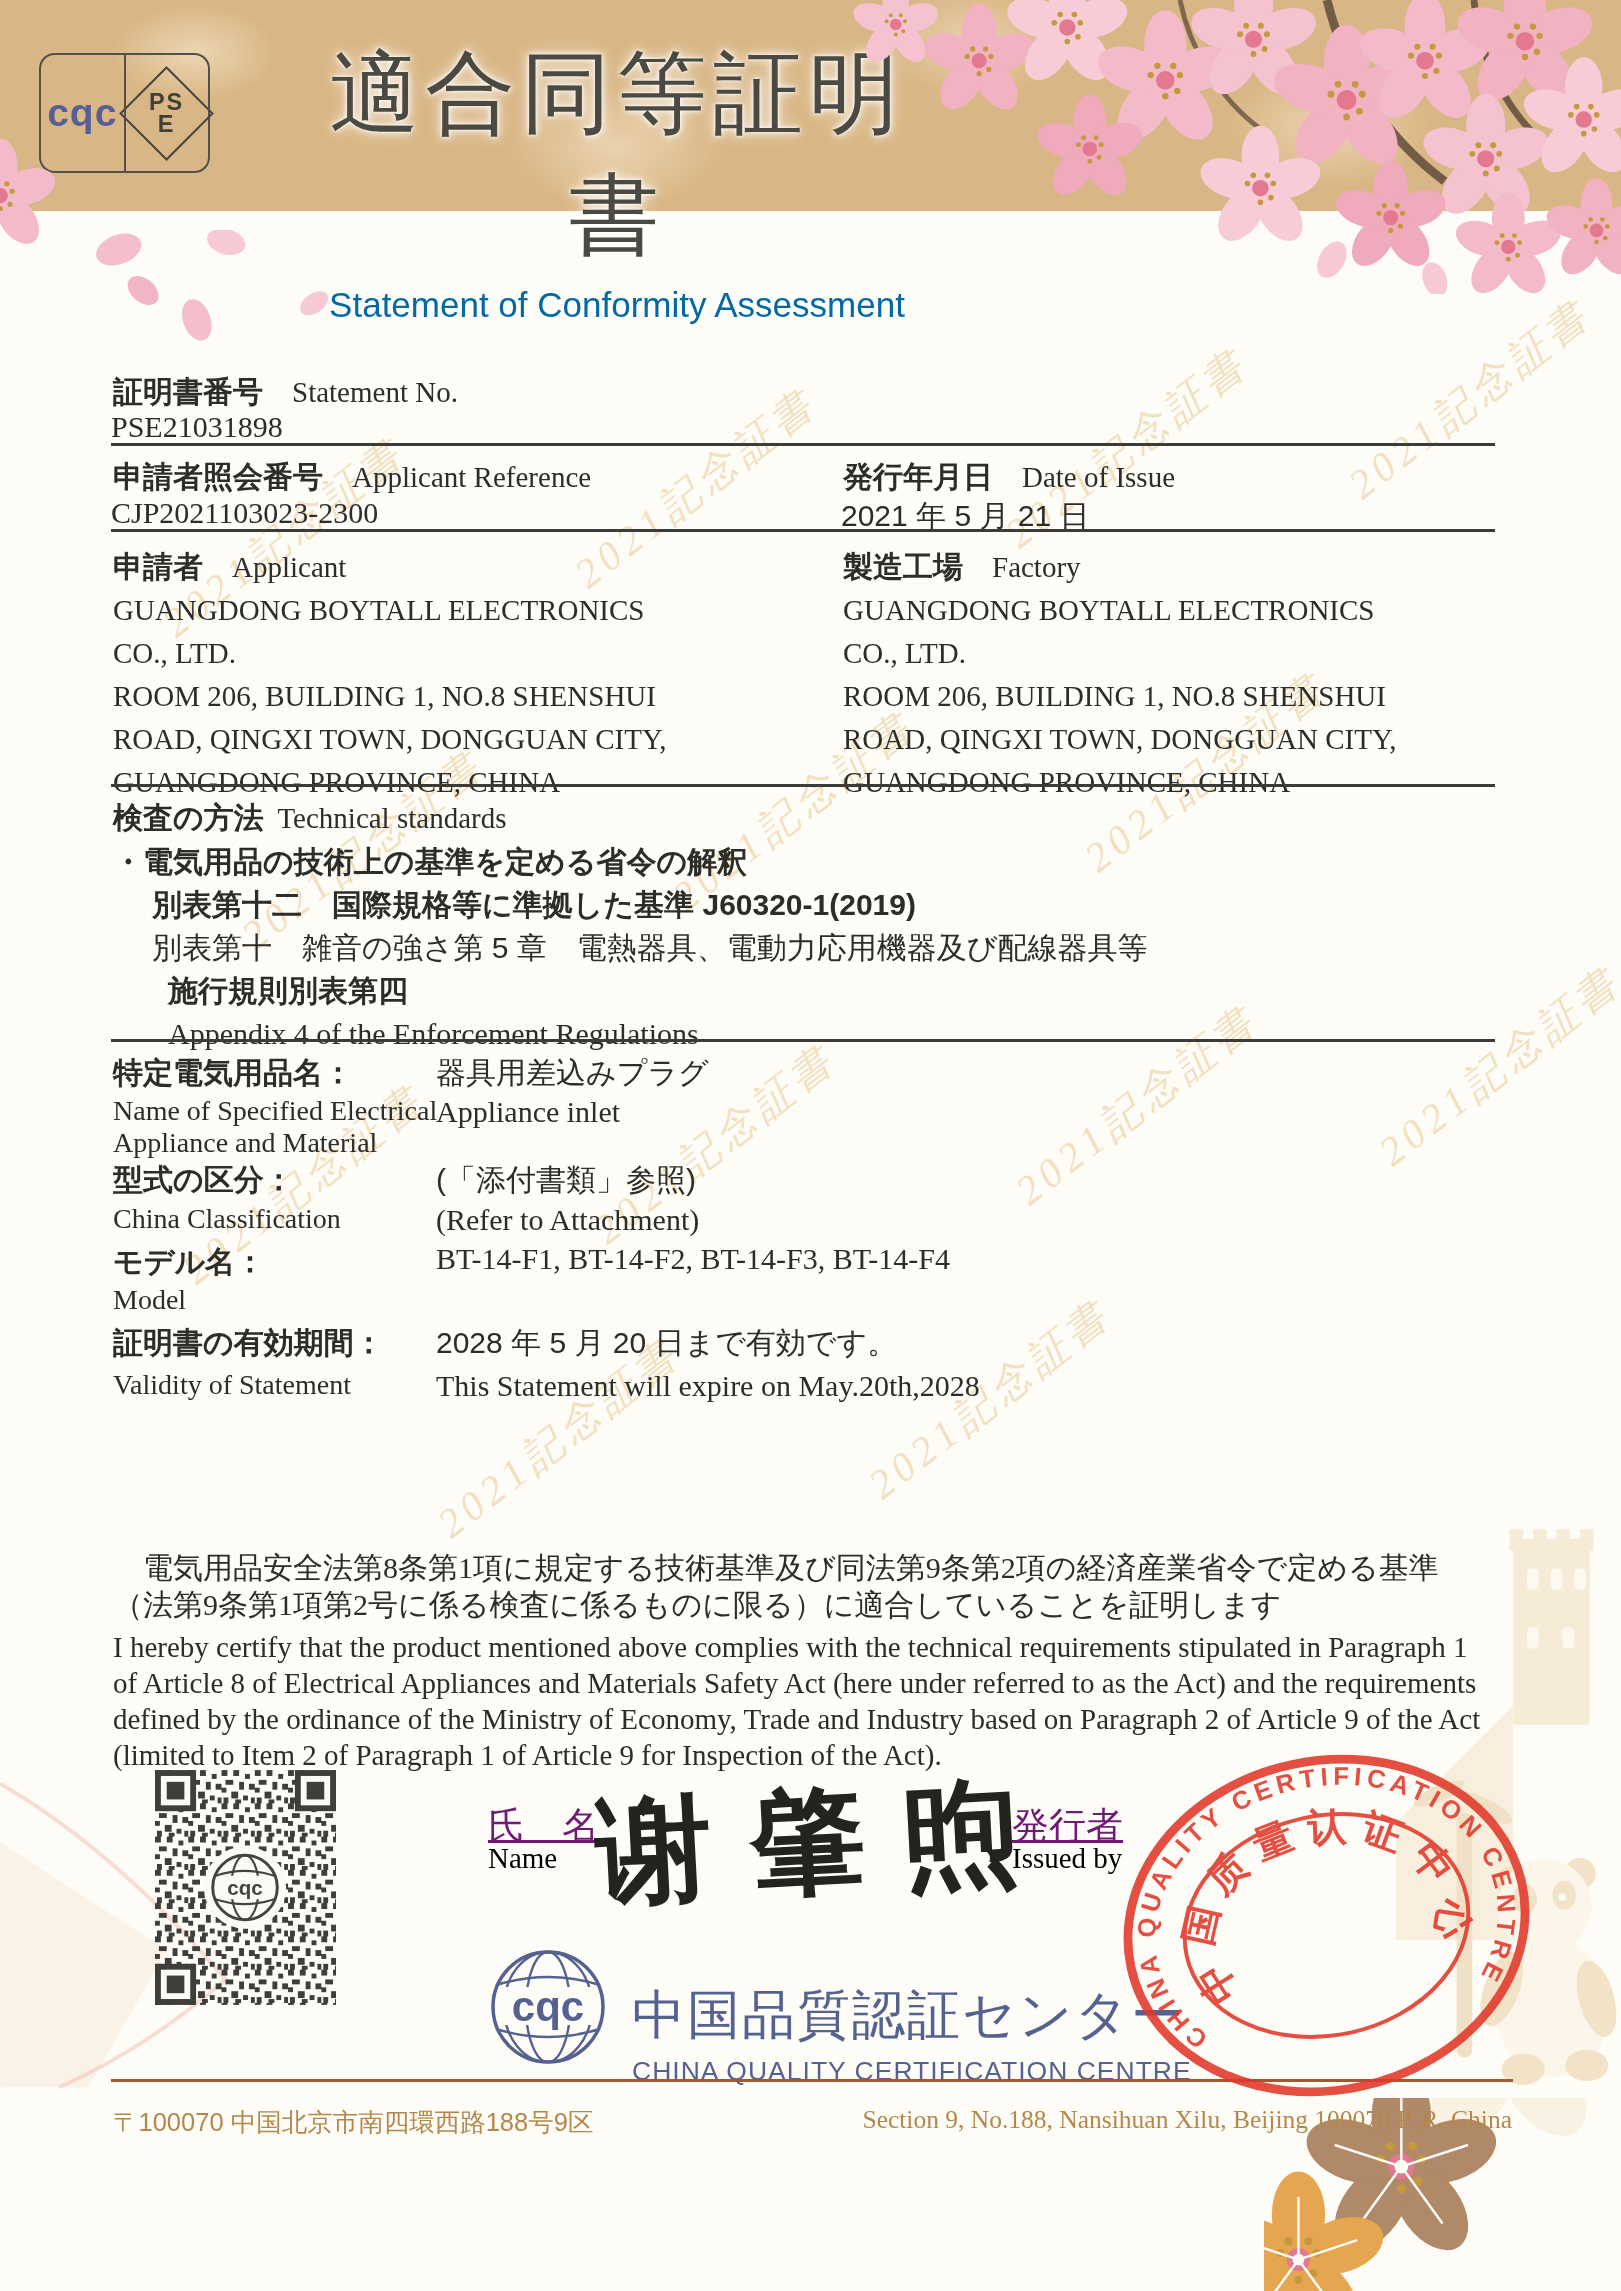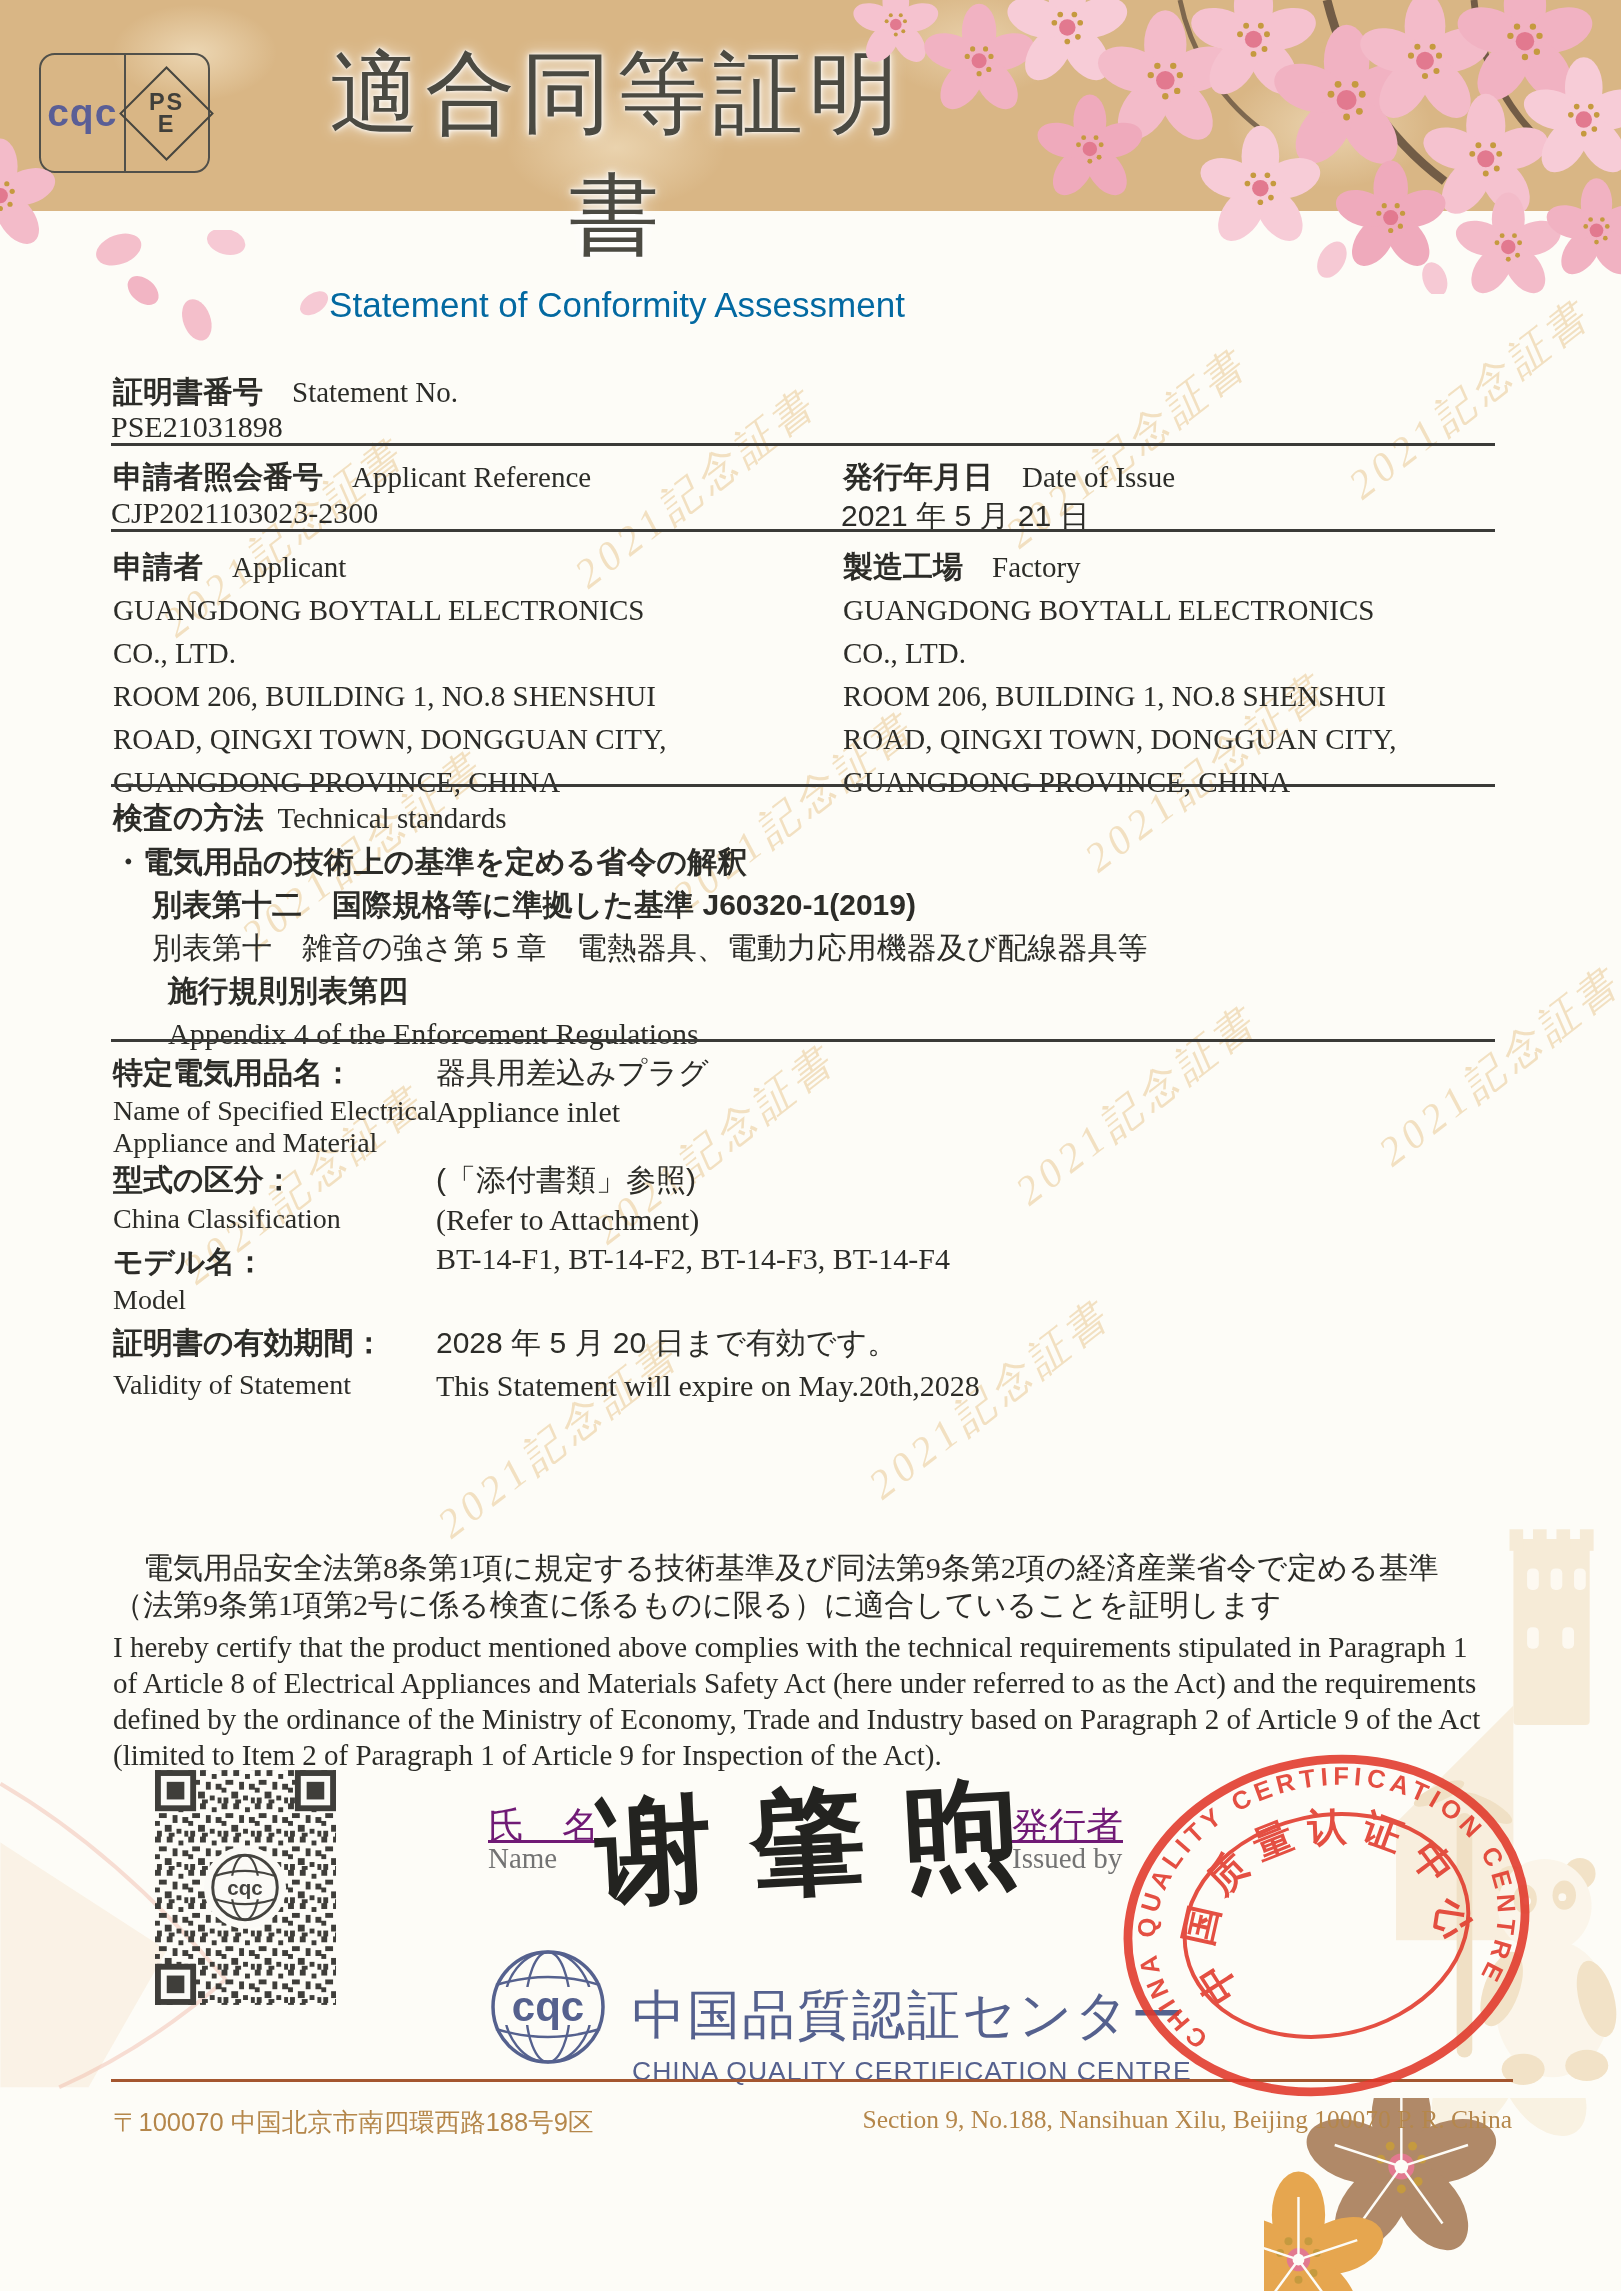--- a/index.html
+++ b/index.html
@@ -69,21 +69,21 @@
   .std-item{line-height:43px; font-size:30px;}
   .row{left:113px; right:124px; z-index:3; font-size:30px; height:39px;}
   .row .lbl{position:absolute; left:0; white-space:nowrap;}
   .row .val{position:absolute; left:323px; white-space:nowrap;}
   .para{left:113px; width:1374px; z-index:3;}
   .para-ja{font-size:30px; line-height:37px; font-family:"Liberation Serif",serif;}
   .para-en{margin-top:5.9px; font-size:29px; line-height:36px;}
 
   
   .small-label-ja{font-size:37px; line-height:33px; color:#701a75;text-decoration:underline;}
-  .small-label-en{font-size:29px; line-height:33px; color:#737373;}
+  .small-label-en{font-size:29px; line-height:33px; color:#000000;}
   .signature{
     font-size:116px; font-weight:bold; letter-spacing:37px; color:#232320;
     transform:rotate(-3deg); font-family:"Liberation Serif",serif; white-space:nowrap;
   }
   .issuer-ja{font-size:53px; letter-spacing:2px; color:#55618e; font-family:"Liberation Serif",serif; white-space:nowrap;}
   .issuer-en{margin-top:3.9px; font-size:26.5px; letter-spacing:1px; color:#55618e; font-family:"Liberation Sans",sans-serif; white-space:nowrap;}
 
   
   .footer-text{font-size:25.5px; color:#b5874b; z-index:3; white-space:nowrap;}
 </style>

